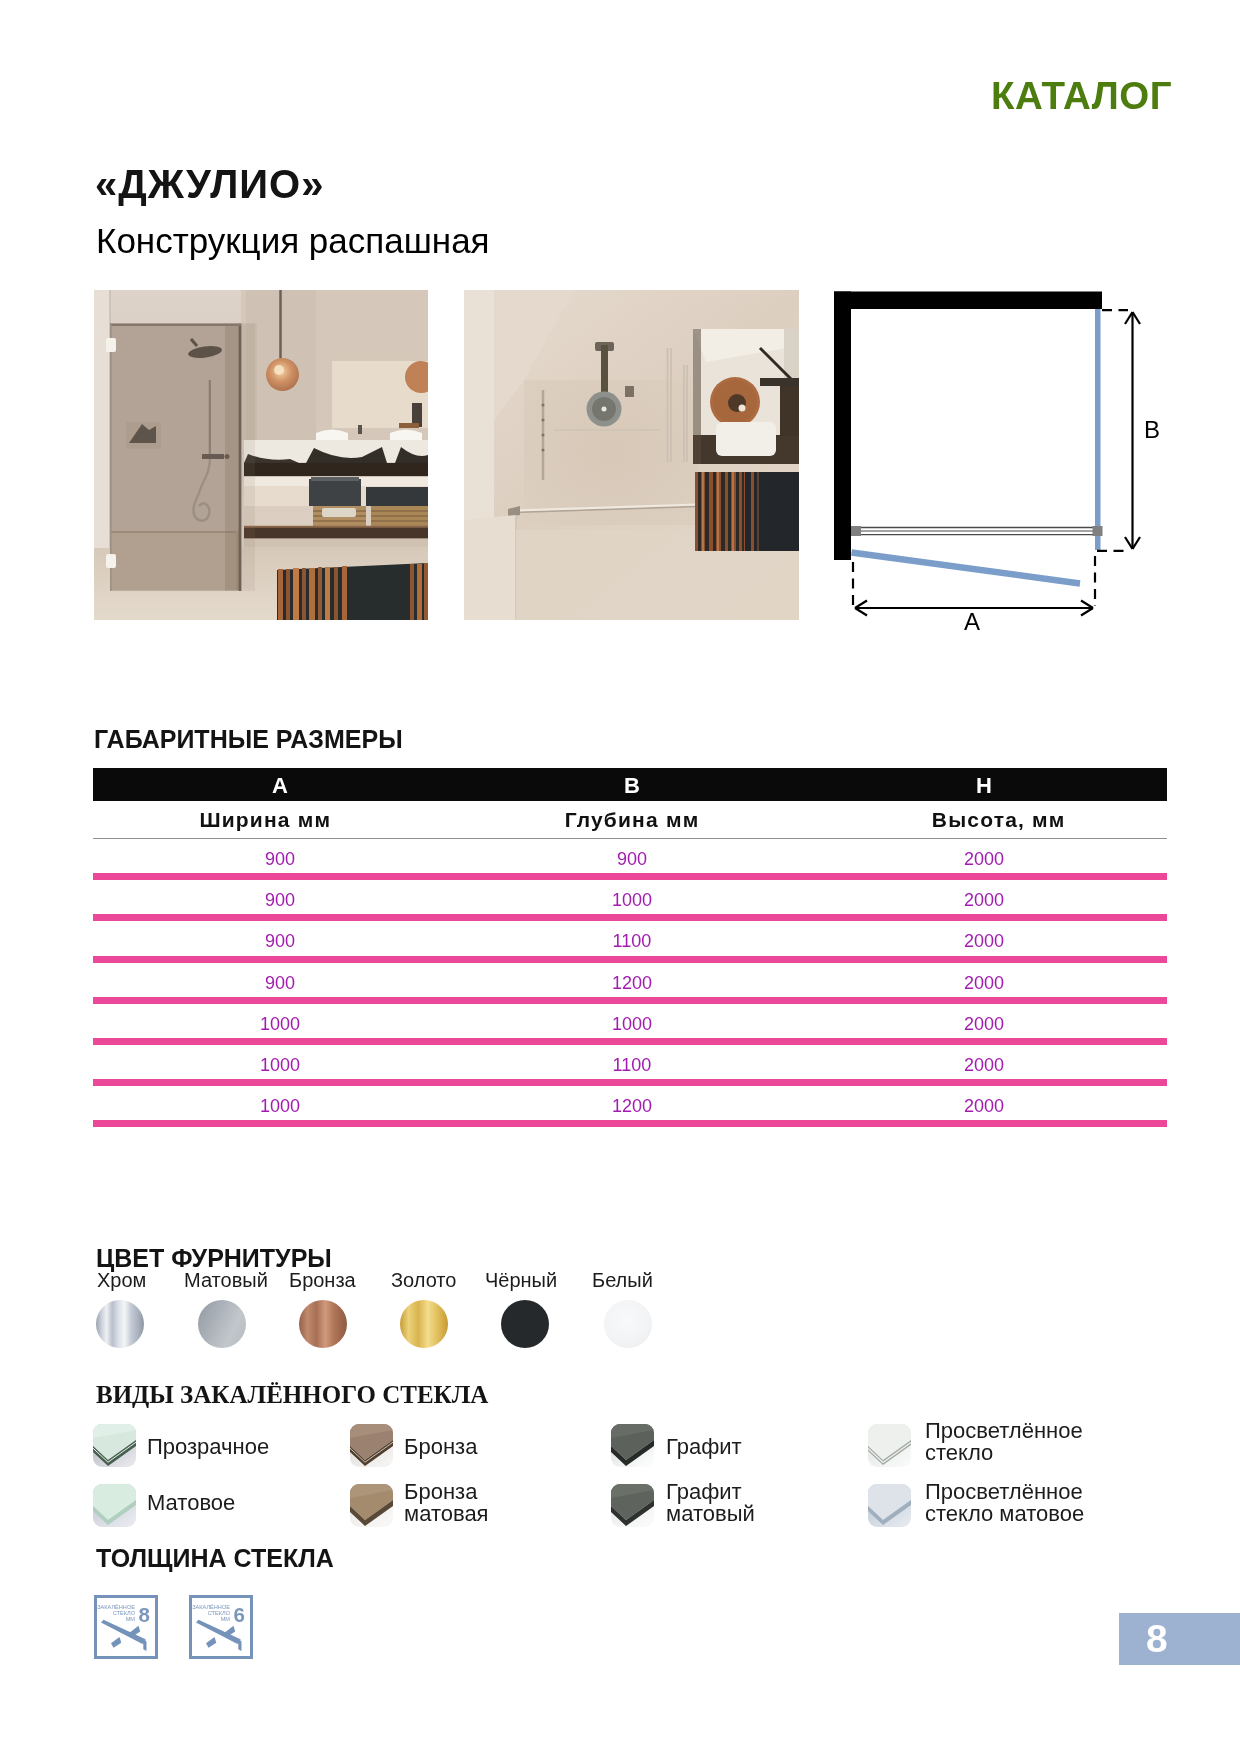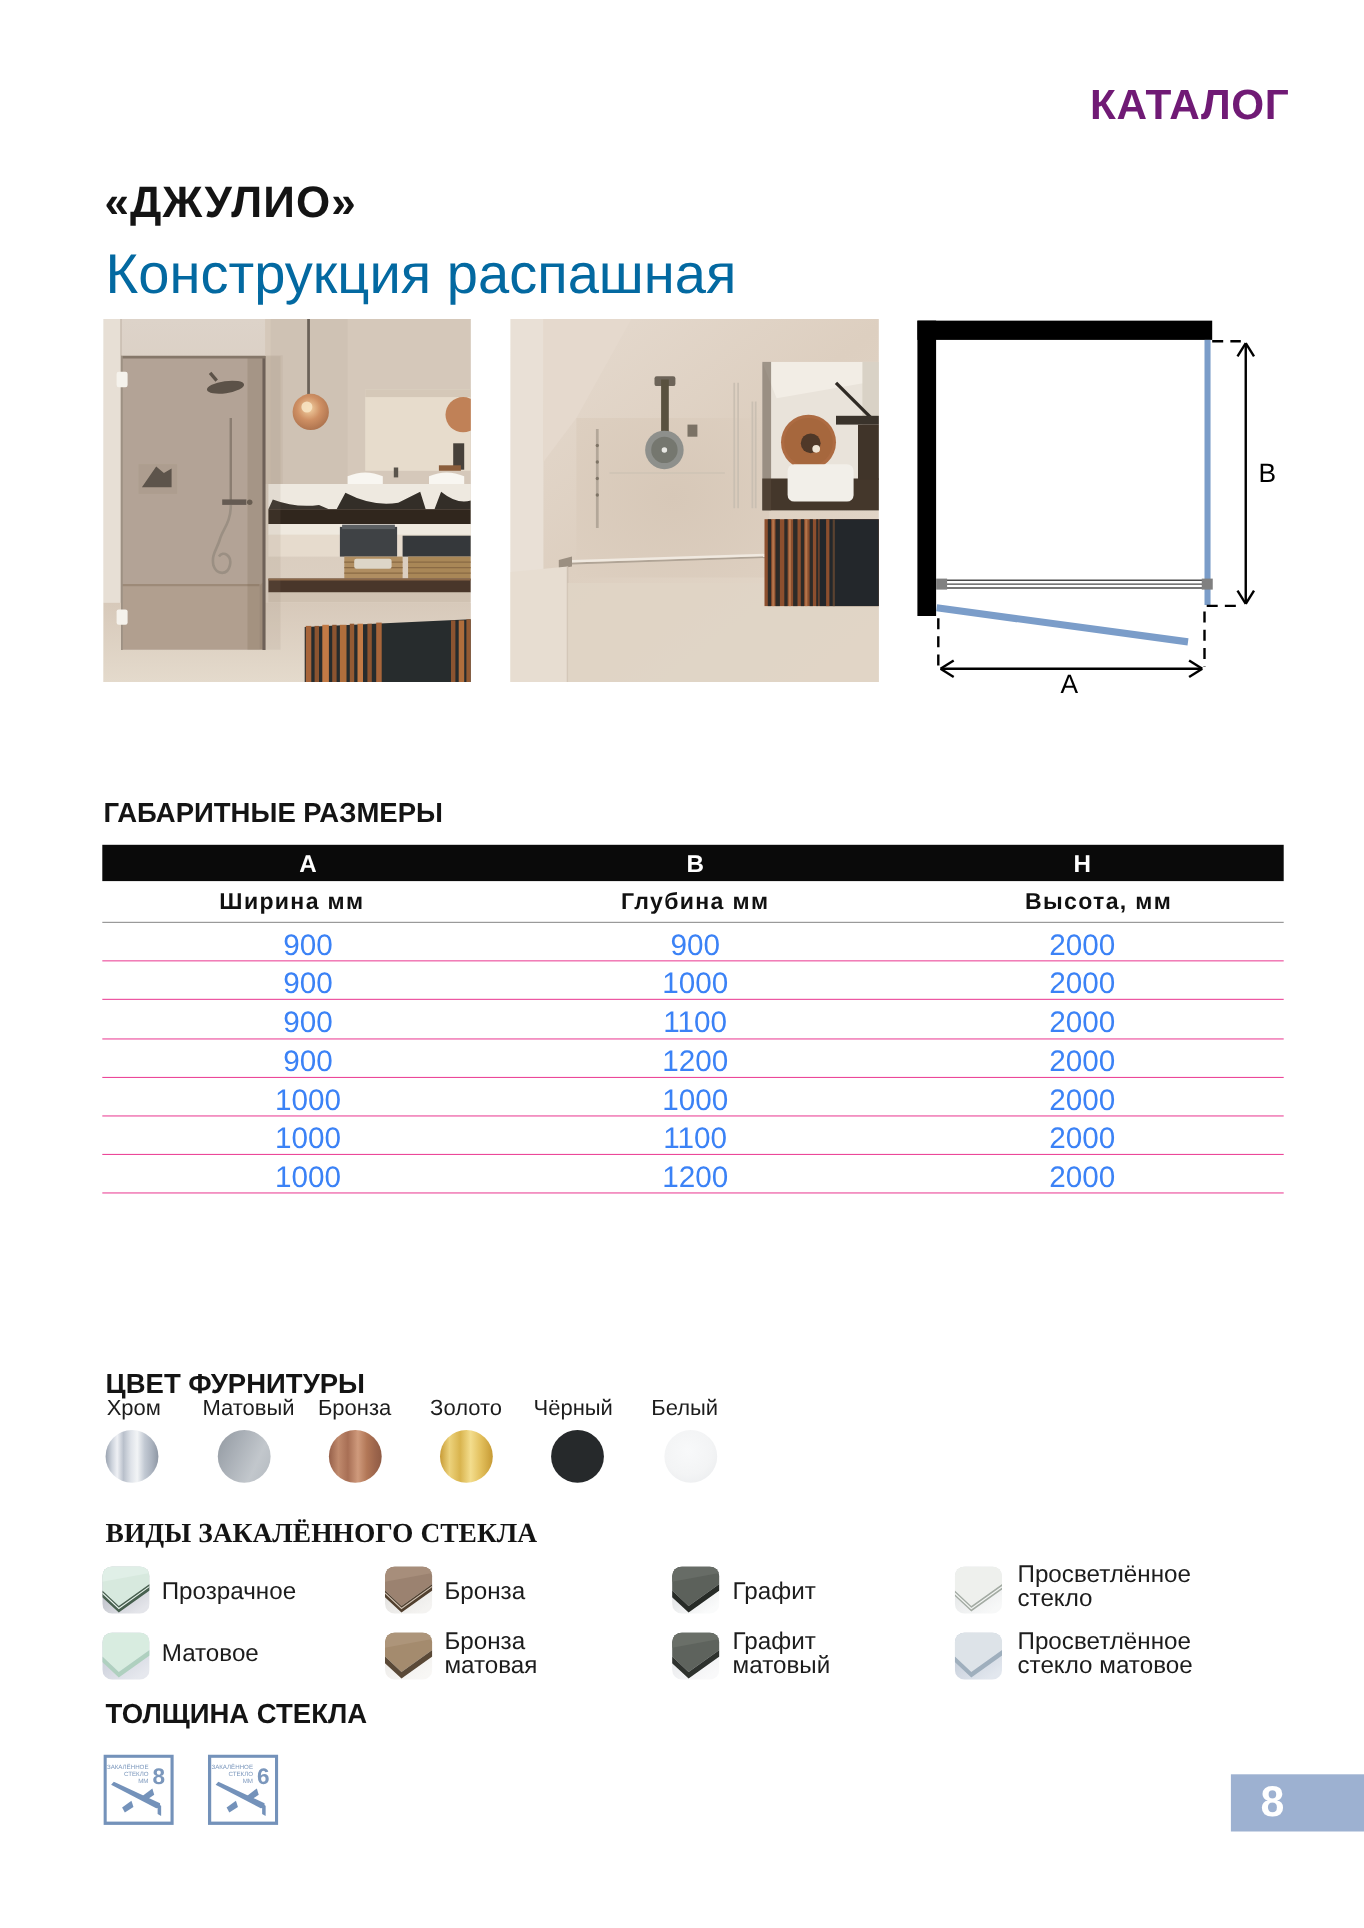--- a/index.html
+++ b/index.html
@@ -1,32 +1,32 @@
 <!DOCTYPE html>
 <html lang="ru"><head>
 <meta charset="utf-8">
 <title>Каталог</title>
 <style>
   html,body{margin:0;padding:0;}
   body{width:1240px;height:1753px;background:#ffffff;font-family:"Liberation Sans",sans-serif;position:relative;overflow:hidden;}
   .abs{position:absolute;}
-  .katalog{top:74px;left:991px;font-size:38.5px;font-weight:700;color:#701a75;letter-spacing:0.5px;}
+  .katalog{top:74px;left:991px;font-size:38.5px;font-weight:700;color:#4d7c0f;letter-spacing:0.5px;}
   .title{top:164px;letter-spacing:1px;left:95px;font-size:40px;font-weight:700;color:#141414;line-height:1;}
-  .subtitle{top:223px;left:96px;font-size:51px;font-weight:400;color:#0369a1;line-height:1;}
+  .subtitle{top:223px;left:96px;font-size:35px;font-weight:400;color:#000000;line-height:1;}
   .h2{font-size:25px;font-weight:700;color:#141414;line-height:1;}
   
   .tblwrap{left:93px;top:768px;width:1074px;}
   .trow{display:flex;width:100%;}
   .tcell{width:33.333%;text-align:center;}
   .trow > .tcell:nth-child(1){transform:translateX(8px);}
   .trow > .tcell:nth-child(2){transform:translateX(2px);}
   .trow > .tcell:nth-child(3){transform:translateX(-4px);}
   .thead{background:#0a0a0a;height:33px;color:#fff;font-weight:700;font-size:22px;line-height:36px;}
   .tsub{height:37px;font-weight:700;font-size:21px;line-height:38px;letter-spacing:1.2px;color:#111;border-bottom:1px solid #8f8f8f;gap:44px;}
-  .tdata{height:34.2px;font-size:27px;line-height:41px;color:#3b82f6;border-bottom:1px solid #ec4899;overflow:hidden;}
+  .tdata{height:34.2px;font-size:18px;line-height:41px;color:#a21caf;border-bottom:7px solid #ec4899;overflow:hidden;}
   
   .clabel{font-size:20px;color:#1c1c1c;top:1270px;line-height:1;}
   .circ{width:48px;height:48px;border-radius:50%;top:1300px;}
   
   .glabel{font-size:22px;color:#1c1c1c;line-height:22px;}
   .pagenum{left:1119px;top:1613px;width:121px;height:52px;background:#9db1d1;}
   .pagenum span{position:absolute;left:27px;top:4px;font-size:39px;font-weight:700;color:#fff;}
 </style>
 </head>
 <body>

